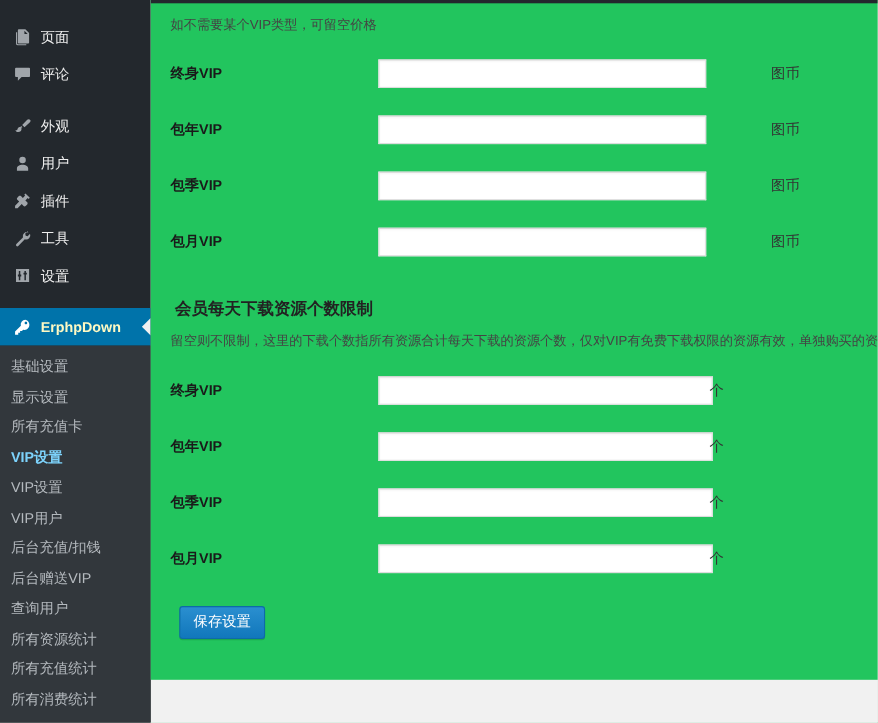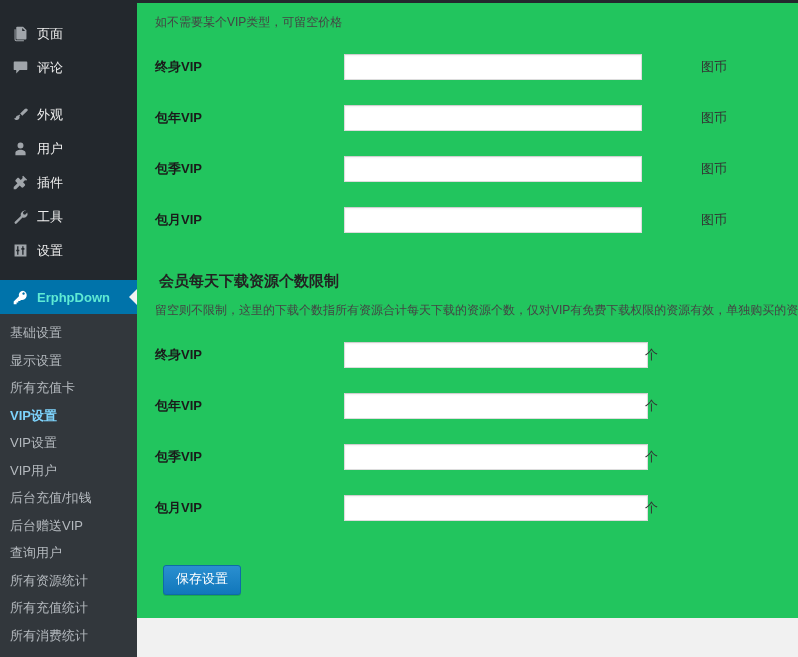--- a/index.html
+++ b/index.html
@@ -41,21 +41,21 @@
     flex: 0 0 20px;
   }
   .menu-item .mi-icon svg { display: block; fill: #a0a5aa; }
   .menu-item .mi-label { font-size: 13px; color: #eeeeee; }
   .menu-gap { height: 13px; }
 
   .menu-item.active {
     background: #0073aa;
   }
   .menu-item.active .mi-icon svg { fill: #ffffff; }
-  .menu-item.active .mi-label { color: #5eead4; font-weight: 600; }
+  .menu-item.active .mi-label { color: #fef9c3; font-weight: 600; }
   .menu-item.active::after {
     content: "";
     position: absolute;
     right: 0; top: 50%;
     margin-top: -8px;
     border-style: solid;
     border-width: 8px 8px 8px 0;
     border-color: transparent #f1f1f1 transparent transparent;
   }
 
@@ -166,21 +166,20 @@
     background-image: linear-gradient(#2a8fd0, #1177bb);
     border: 1px solid #0e6ba8;
     color: #ffffff;
     font-size: 13px;
     padding: 5px 12px 6px 12px;
     border-radius: 3px;
     cursor: pointer;
     box-shadow: 0 1px 0 rgba(0,0,0,0.15);
     font-family: "Liberation Sans", sans-serif;
     line-height: 1.3;
-    margin-top: 14px;
   }
   .spacer-a { height: 10px; }
   .spacer-b { height: 24px; }
 </style>
 </head>
 <body>
 
 <div id="app">
 
   <div id="sidebar">

